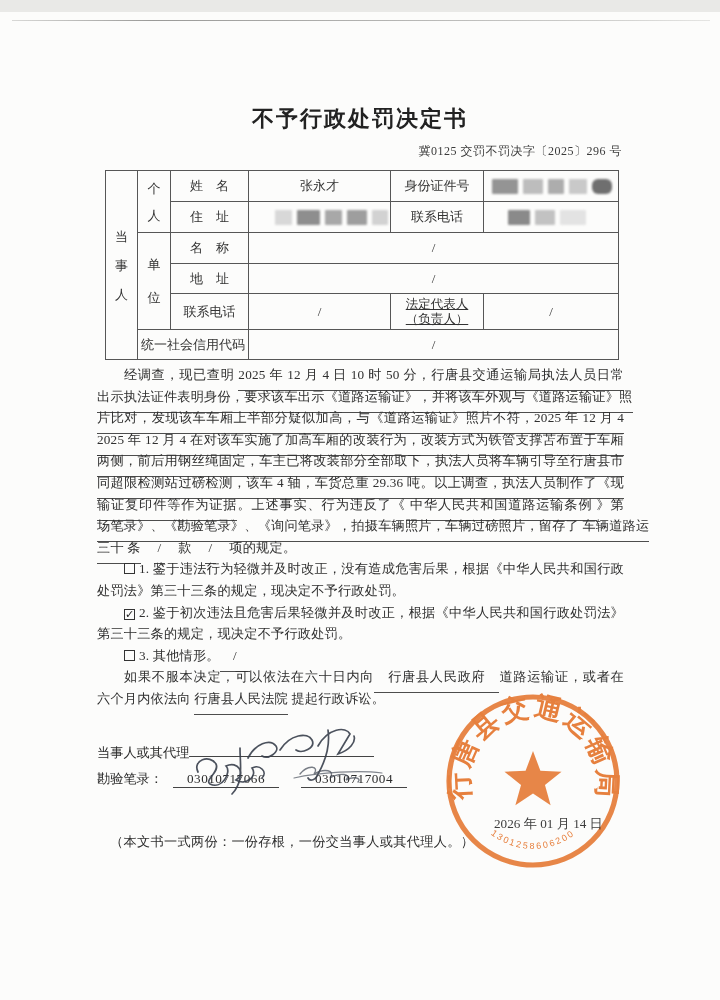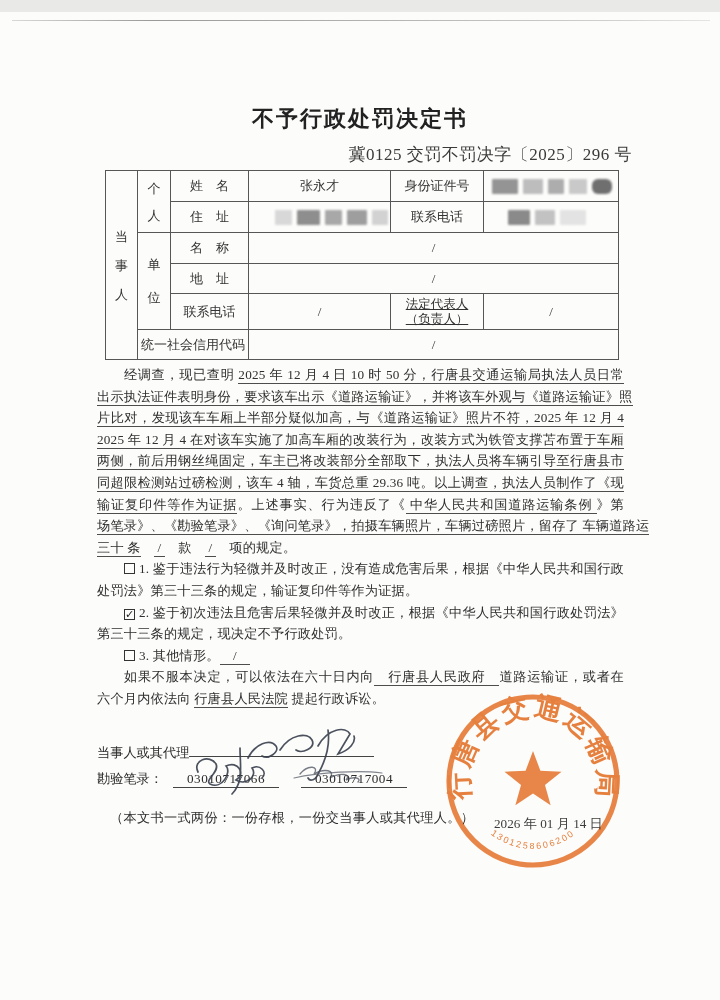--- a/index.html
+++ b/index.html
@@ -8,21 +8,21 @@
     position:relative; width:720px; height:1000px; margin:12px auto;
     background:#fcfcfb; overflow:hidden;
     font-family:"Liberation Serif","DejaVu Serif",serif;
     color:#2b2b2b;
   }
   .scan-line { position:absolute; top:8px; left:12px; right:10px; height:1px;
     background:linear-gradient(90deg,#d8d8d6,#9a9a98 20%,#b5b5b3 55%,#cfcfcd 85%,#e5e5e3); }
   .title { position:absolute; top:92px; left:0; width:100%; text-align:center;
     font-family:"Liberation Sans","DejaVu Sans",sans-serif;
     font-size:22px; font-weight:700; letter-spacing:2px; color:#222; }
-  .doc-no { position:absolute; top:131px; right:88px; font-size:17px; color:#3a3a3a; letter-spacing:0.5px; }
+  .doc-no { position:absolute; top:131px; right:98px; font-size:12px; color:#3a3a3a; letter-spacing:0.5px; }
 
   
   table.party { position:absolute; left:105px; top:158px; width:513px;
     border-collapse:collapse; table-layout:fixed; font-size:13px; color:#333; }
   table.party td { border:1px solid #565656; text-align:center; vertical-align:middle; padding:1px 2px; }
   .vstack { display:flex; flex-direction:column; align-items:center; justify-content:center; }
   .vstack span { display:block; line-height:1; }
   td.leftval { text-align:left; padding-left:10px; }
   .two-line { font-size:12.5px; line-height:15px;text-decoration:underline; }
   .redact { display:flex; align-items:center; gap:5px; filter:blur(1.3px); }
@@ -35,41 +35,41 @@
   .redact .a5{width:24px;background:#d2d2d2;}
   .redact .p1{width:22px;background:#8a8a8a;} .redact .p2{width:20px;background:#c2c2c2;}
   .redact .p3{width:26px;background:#e3e3e3;}
 
   
   .bodytext { position:absolute; left:97px; top:352px; width:527px; }
   .bline { height:21.6px; line-height:21.6px; font-size:13.2px; letter-spacing:0.2px;
     white-space:nowrap; color:#2f2f2f; }
   .bline.just { text-align:justify; text-align-last:justify; }
   .bline.ind { text-indent:27px; }
-  .u { border-bottom:1px solid #4d4d4d; padding-bottom:1px; }
+  .u { border-bottom:1px solid #4d4d4d; padding-bottom:8px; }
   .cb { display:inline-block; width:11px; height:11px; border:1.2px solid #333;
     margin-right:4px; vertical-align:-1px; line-height:10px; font-size:11px;
     text-align:center; color:#222; text-indent:0;
     font-family:"DejaVu Sans",sans-serif; }
 
   
   .sigblock { position:absolute; left:97px; top:728px; width:430px; font-size:13.2px; }
   .sigrow { height:26px; line-height:26px; white-space:nowrap; }
   .sigline { display:inline-block; border-bottom:1px solid #444; height:14px; vertical-align:baseline; }
   .w185{width:185px;} .w86{width:86px; margin-left:10px;} .w92{width:92px; margin-left:18px;}
   .certno { border-bottom:1px solid #444; padding:0 14px 1px 14px; margin-left:10px; letter-spacing:0.5px; }
   .certno + .certno { margin-left:22px; }
 
   .handwriting { position:absolute; left:180px; top:708px; width:240px; height:80px; z-index:4; }
 
   
   .date { position:absolute; left:494px; top:803px; font-size:13.2px; color:#3d3d3d; z-index:1; }
   .seal { position:absolute; left:440px; top:676px; width:186px; height:186px;
     z-index:3; mix-blend-mode:multiply; opacity:0.92; }
-  .footnote { position:absolute; left:110px; top:797px; font-size:13.2px; color:#2f2f2f; letter-spacing:0.3px; }
+  .footnote { position:absolute; left:110px; top:821px; font-size:13.2px; color:#2f2f2f; letter-spacing:0.3px; }
 </style>
 </head>
 <body>
 
 <div class="page">
   <div class="scan-line"></div>
 
   <div class="title">不予行政处罚决定书</div>
   <div class="doc-no">冀0125 交罚不罚决字〔2025〕296 号</div>
 
@@ -165,21 +165,21 @@
       <div class="bline ind just"><span>经调查，现已查明 </span><span class="u">2025 年 12 月 4 日 10 时 50 分，行唐县交通运输局执法人员日常</span></div>
       <div class="bline just"><span class="u">出示执法证件表明身份，要求该车出示《道路运输证》，并将该车外观与《道路运输证》照</span></div>
       <div class="bline just"><span class="u">片比对，发现该车车厢上半部分疑似加高，与《道路运输证》照片不符，2025 年 12 月 4</span></div>
       <div class="bline just"><span class="u">2025 年 12 月 4 在对该车实施了加高车厢的改装行为，改装方式为铁管支撑苫布置于车厢</span></div>
       <div class="bline just"><span class="u">两侧，前后用钢丝绳固定，车主已将改装部分全部取下，执法人员将车辆引导至行唐县市</span></div>
       <div class="bline just"><span class="u">同超限检测站过磅检测，该车 4 轴，车货总重 29.36 吨。以上调查，执法人员制作了《现</span></div>
       <div class="bline just"><span class="u">输证复印件等作为证据</span><span>。上述事实、行为违反了《</span><span class="u"> 中华人民共和国道路运输条例 </span><span>》第</span></div>
       <div class="bline just"><span class="u">场笔录》、《勘验笔录》、《询问笔录》，拍摄车辆照片，车辆过磅照片，留存了 车辆道路运</span></div>
       <div class="bline"><span class="u">三十 条</span><span>　</span><span class="u"> / </span><span>　款　</span><span class="u"> / </span><span>　项的规定。</span></div>
       <div class="bline ind just"><span class="cb"></span><span>1. 鉴于违法行为轻微并及时改正，没有造成危害后果，根据《中华人民共和国行政</span></div>
-      <div class="bline"><span>处罚法》第三十三条的规定，输证复印件等作为证据。</span></div>
+      <div class="bline"><span>处罚法》第三十三条的规定，现决定不予行政处罚。</span></div>
       <div class="bline ind just"><span class="cb">✓</span><span>2. 鉴于初次违法且危害后果轻微并及时改正，根据《中华人民共和国行政处罚法》</span></div>
       <div class="bline"><span>第三十三条的规定，现决定不予行政处罚。</span></div>
       <div class="bline ind"><span class="cb"></span><span>3. 其他情形。</span><span class="u">　/　</span></div>
       <div class="bline ind just"><span>如果不服本决定，可以依法在六十日内向</span><span class="u">　行唐县人民政府　</span><span>道路运输证，或者在</span></div>
       <div class="bline"><span>六个月内依法向 </span><span class="u">行唐县人民法院</span><span> 提起行政诉讼。</span></div>
     </div>
 
   <div class="sigblock">
     <div class="sigrow">
       <span>当事人或其代理</span><span class="sigline w185"></span>

